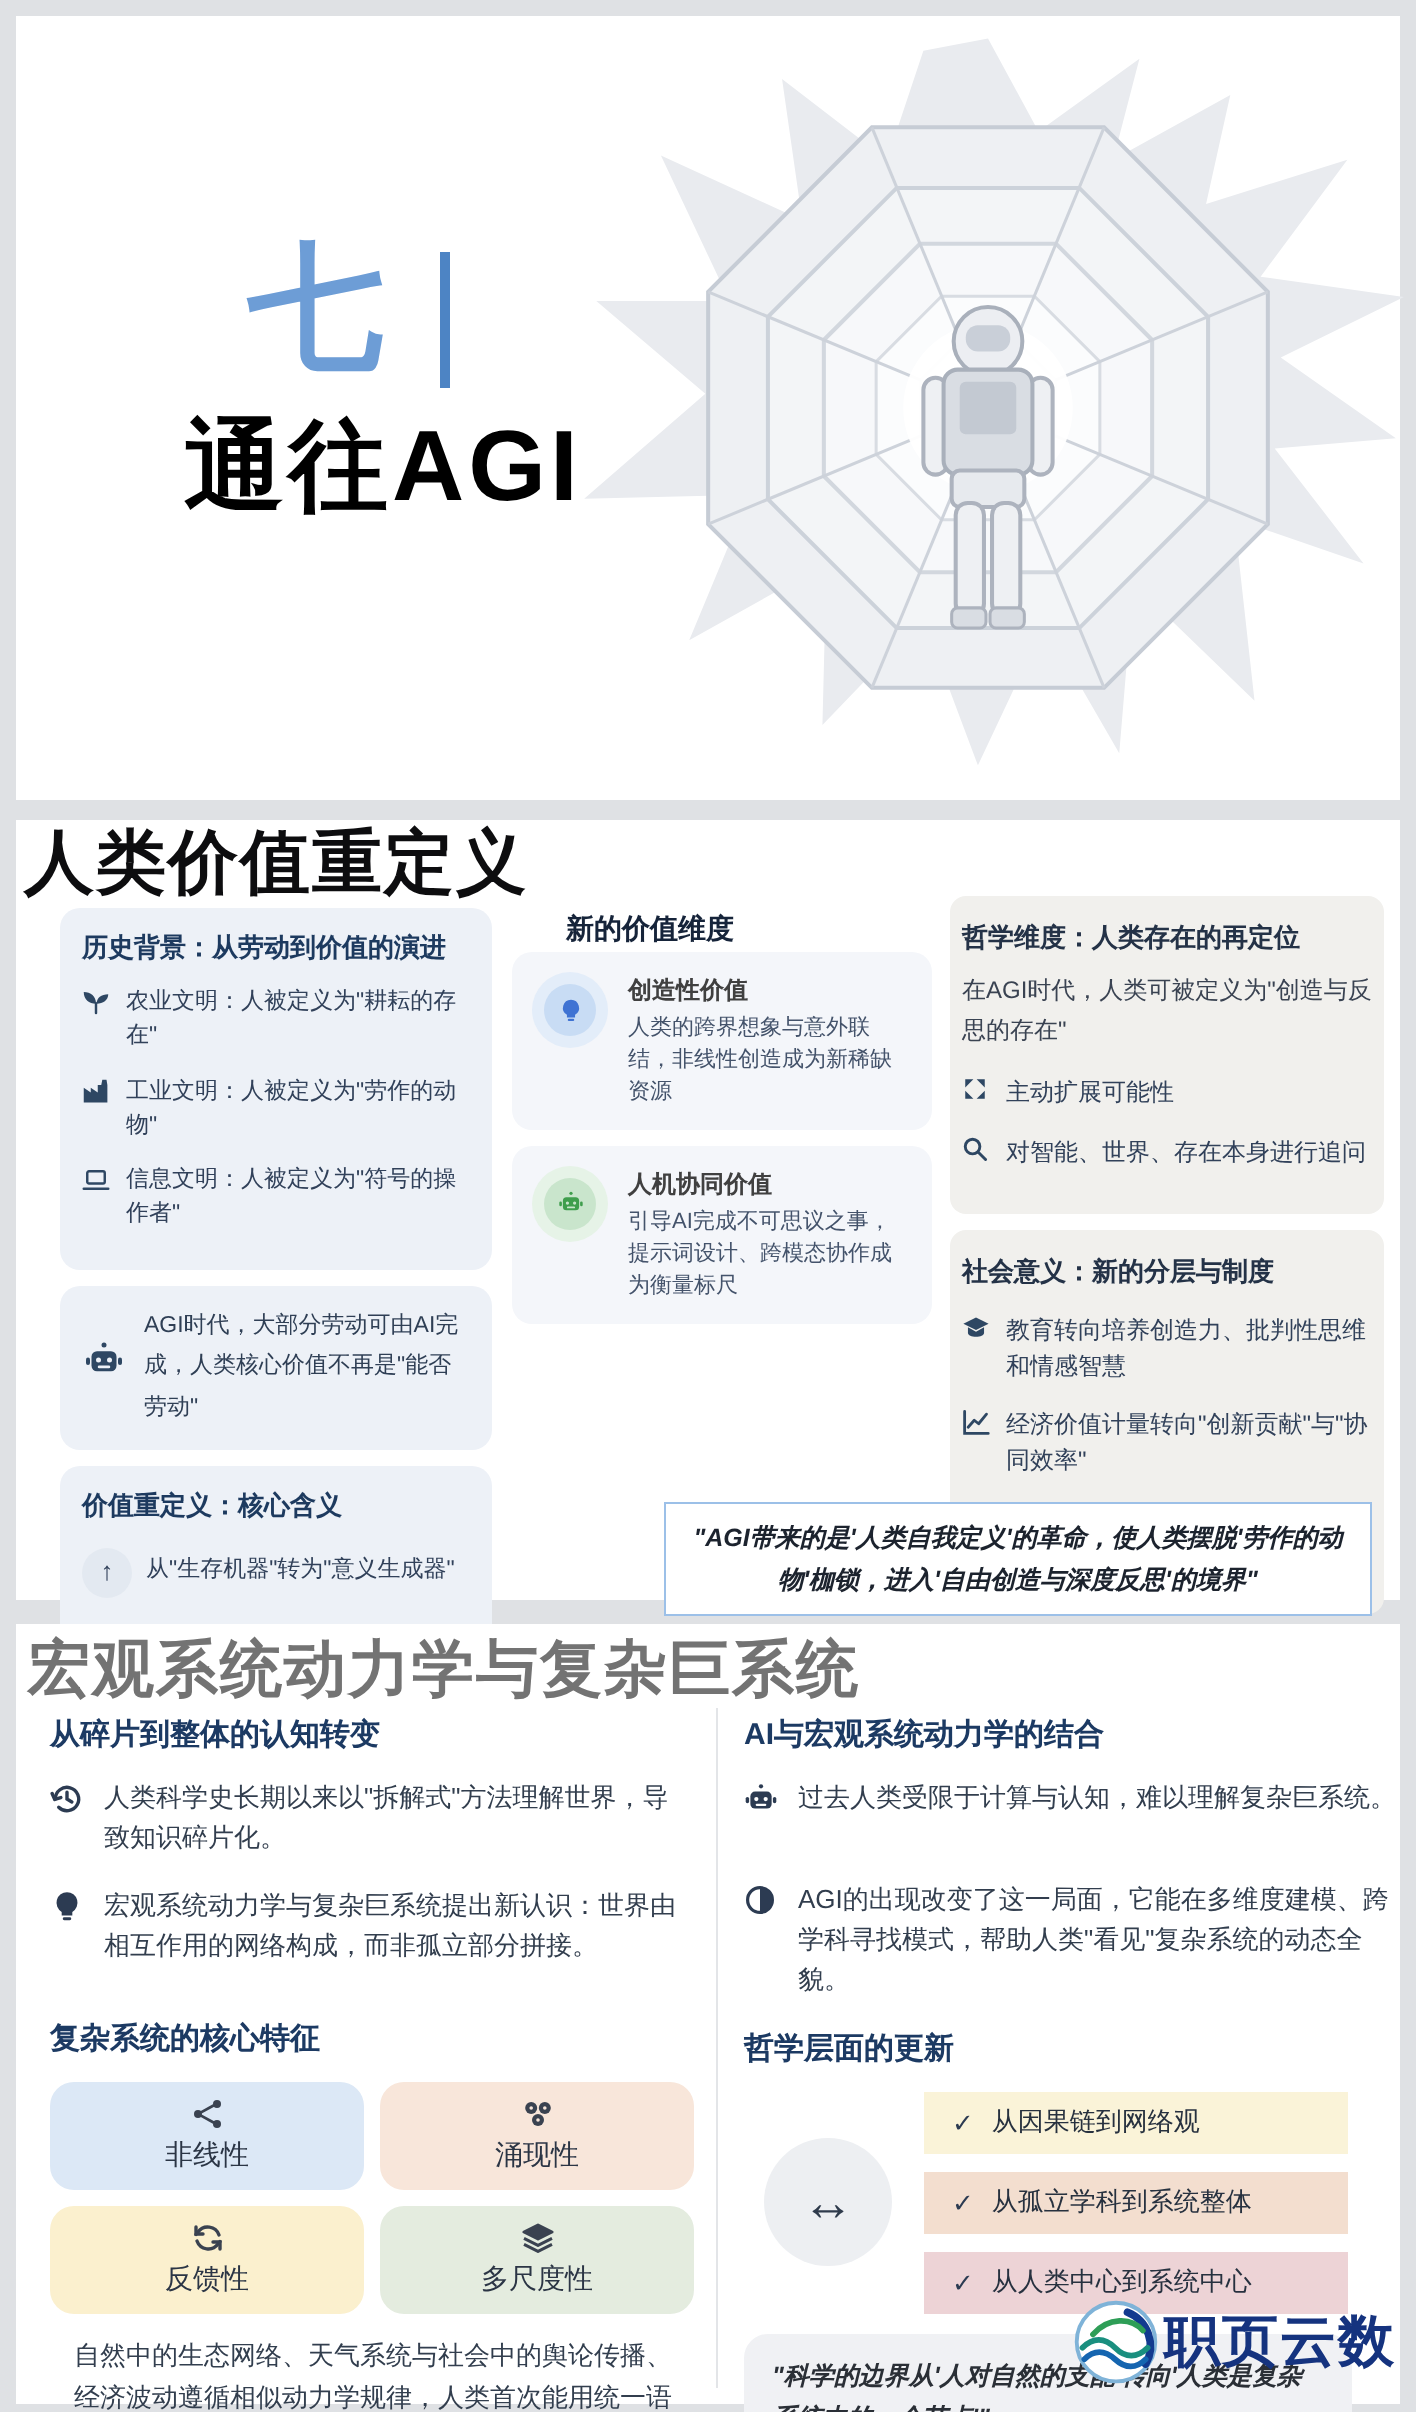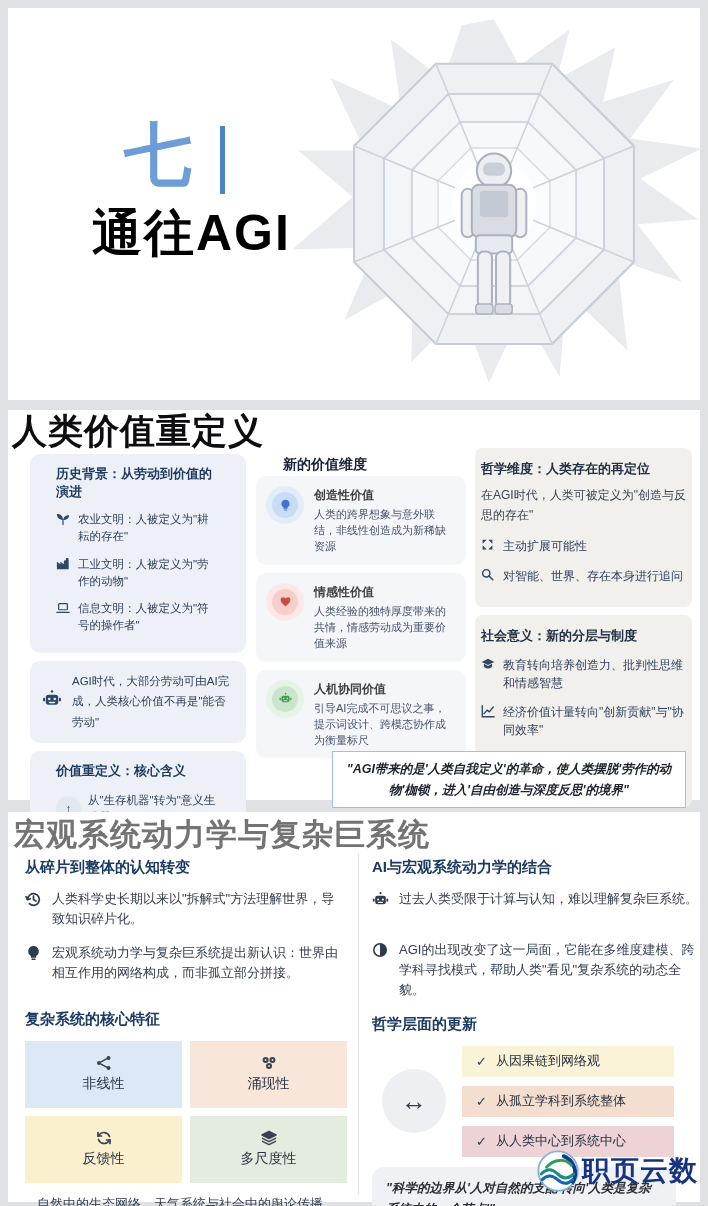--- a/index.html
+++ b/index.html
@@ -16,21 +16,21 @@
   .hero { top:8px; height:392px; }
   .hero-num { position:absolute; left:116px; top:112px; font-size:68px; font-weight:700; color:#6d9dd6; line-height:1; }
   .hero-bar { position:absolute; left:212px; top:118px; width:5px; height:68px; background:#4d84c4; }
   .hero-title { position:absolute; left:84px; top:192px; font-size:50px; font-weight:900; color:#000000; letter-spacing:2px; }
   .hero-art { position:absolute; right:-6px; top:8px; width:424px; height:376px; }
 
   
   .sec2 { top:410px; height:390px; }
   .sec-title2 { position:absolute; left:4px; top:-2px; font-size:35px; font-weight:900; color:#0d0d0f; letter-spacing:1px; }
   .colL { position:absolute; left:22px; top:44px; width:216px; display:flex; flex-direction:column; gap:8px; }
-  .cardL { background:#edf1f7; border-radius:10px; padding:11px 26px 8px; }
+  .cardL { background:#edf1f7; border-radius:10px; padding:11px 11px 8px; }
   .card-h { font-size:13px; font-weight:700; color:#1d3a5f; margin-bottom:8px; }
   .li { display:flex; gap:7px; align-items:flex-start; font-size:11.5px; color:#31415a; line-height:1.5; margin:10px 0; }
   .ic { flex:0 0 15px; color:#2e4763; padding-top:1px; }
   .note { display:flex; gap:10px; align-items:center; font-size:11.5px; line-height:1.8; color:#2f3f55; padding:10px 12px; }
   .note .ic { flex:0 0 20px; }
   .chip { flex:0 0 25px; width:25px; height:25px; border-radius:50%; background:#e3e9f1; display:flex; align-items:center; justify-content:center; font-size:13px; color:#33435c; }
   .chip-li { align-items:center; margin:12px 0; }
 
   .colM { position:absolute; left:248px; top:44px; width:210px; }
   .colM-h { font-size:14px; font-weight:700; color:#16243a; margin:2px 0 2px 27px; }
@@ -60,21 +60,21 @@
   
   .sec3 { top:812px; height:390px; }
   .sec-title3 { position:absolute; left:6px; top:2px; font-size:31px; font-weight:900; color:#737373; letter-spacing:1px; }
   .s3L { position:absolute; left:17px; top:44px; width:322px; }
   .s3R { position:absolute; left:364px; top:44px; width:328px; }
   .s3div { position:absolute; left:350px; top:42px; bottom:8px; width:1px; background:#e3e5e8; }
   .s3h { font-size:15px; font-weight:700; color:#1c3a63; margin:2px 0 12px; }
   .li3 { display:flex; gap:9px; align-items:flex-start; font-size:13px; color:#323e4e; line-height:1.55; margin-bottom:14px; }
   .ic3 { flex:0 0 18px; color:#2c3b52; padding-top:2px; }
   .tiles { display:grid; grid-template-columns:1fr 1fr; gap:8px; margin:2px 0 10px; }
-  .tile { height:67px; border-radius:0; display:flex; flex-direction:column; align-items:center; justify-content:center; gap:4px; font-size:14px; color:#2b3545; }
+  .tile { height:54px; border-radius:12px; display:flex; flex-direction:column; align-items:center; justify-content:center; gap:4px; font-size:14px; color:#2b3545; }
   .tic { color:#3a4250; height:16px; }
   .t-blue{background:#dce8f6}.t-peach{background:#f8e6da}.t-yellow{background:#fbf0ce}.t-green{background:#e4ecdf}
   .s3p { font-size:13px; color:#323e4e; line-height:1.62; margin:6px 0 0 12px; }
   .gap-lg { margin-bottom:26px; }
   .shift-wrap { display:flex; align-items:center; gap:16px; margin:8px 0 10px; }
   .shift-circle { flex:0 0 64px; width:64px; height:64px; border-radius:50%; background:#edeff2; display:flex; align-items:center; justify-content:center; font-size:26px; font-weight:700; color:#2f3b4c; margin-left:10px; }
   .shifts { display:flex; flex-direction:column; gap:9px; }
   .shift { width:212px; height:31px; display:flex; align-items:center; gap:9px; padding:0 14px; font-size:13px; color:#27313f; }
   .sh-y{background:#faf3d8}.sh-p{background:#f3decf}.sh-r{background:#edd3d6}
   .ck { color:#2c3b52; font-size:13px; }
@@ -194,33 +194,20 @@
                 <path d="M8 1a5 5 0 0 0-2.5 9.3V12h5v-1.7A5 5 0 0 0 8 1z"></path>
                 <rect x="6" y="12.8" width="4" height="1.4" rx="0.7"></rect>
               </svg>
             </span>
           </div>
         <div class="dim-tx">
             <b>创造性价值</b>
             <p>人类的跨界想象与意外联结，非线性创造成为新稀缺资源</p>
           </div>
       </div>
-      <div class="dim dim-red">
-        <div class="dim-ic">
-            <span class="dim-in">
-              <svg width="13" height="13" viewBox="0 0 16 16" fill="currentColor">
-                <path d="M8 14S2 9.9 2 5.9C2 2.6 5.4 1.7 8 4.4c2.6-2.7 6-1.8 6 1.5C14 9.9 8 14 8 14z"></path>
-              </svg>
-            </span>
-          </div>
-        <div class="dim-tx">
-            <b>情感性价值</b>
-            <p>人类经验的独特厚度带来的共情，情感劳动成为重要价值来源</p>
-          </div>
-      </div>
       <div class="dim dim-green">
         <div class="dim-ic">
             <span class="dim-in">
               <svg width="13" height="13" viewBox="0 0 16 16" fill="currentColor">
                 <circle cx="8" cy="2" r="1"></circle>
                 <rect x="3" y="4.5" width="10" height="8" rx="2.2"></rect>
                 <rect x="0.8" y="7" width="1.6" height="3" rx="0.8"></rect>
                 <rect x="13.6" y="7" width="1.6" height="3" rx="0.8"></rect>
                 <circle cx="5.8" cy="8" r="1" fill="#c9e5cc"></circle>
                 <circle cx="10.2" cy="8" r="1" fill="#c9e5cc"></circle>

